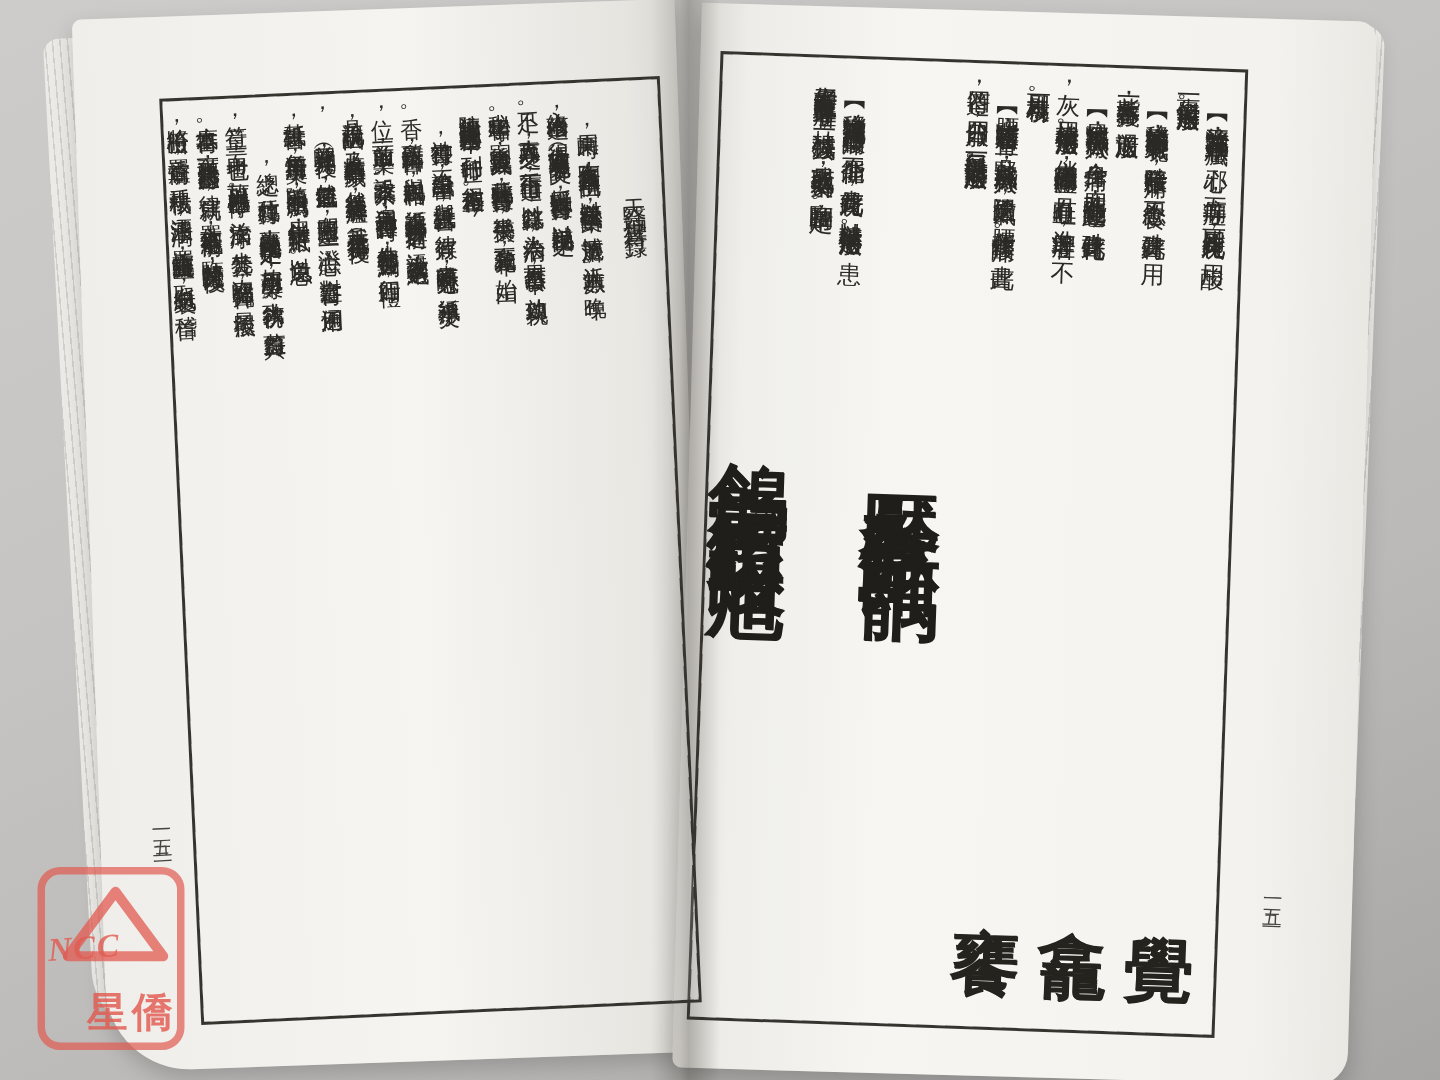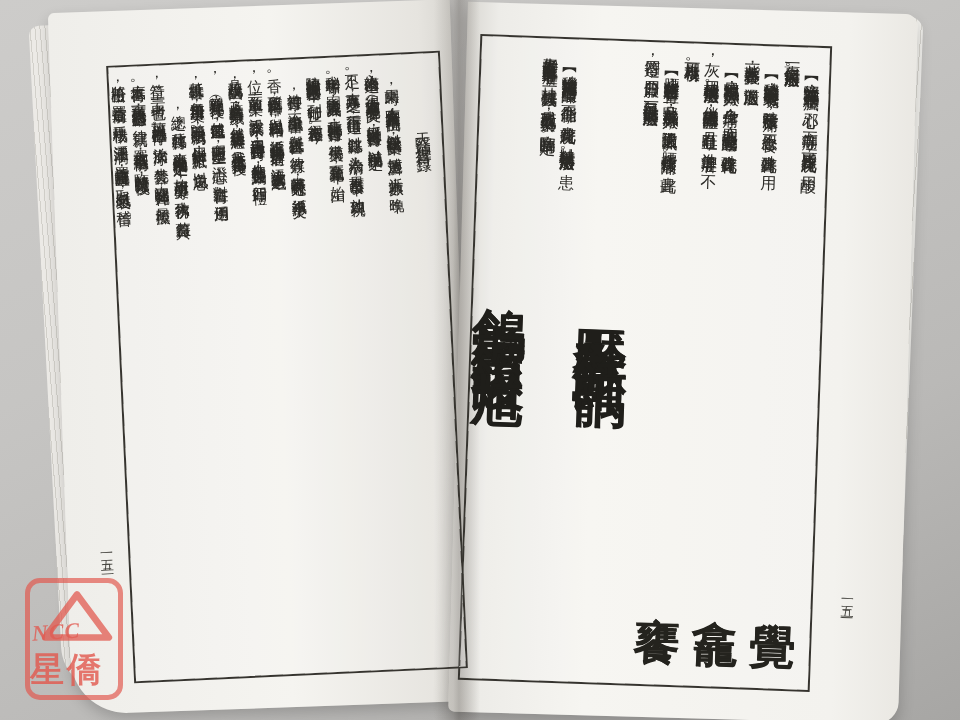--- a/index.html
+++ b/index.html
@@ -86,22 +86,22 @@
   }
   .stamp .tri{position:absolute;left:10px;top:4px;width:74px;height:58px;}
   .stamp .tri path{stroke:rgba(226,88,78,.78);}
   .ncc{
     position:absolute;left:2px;top:36px;
     font-style:italic;font-size:22px;font-weight:bold;letter-spacing:1px;
     color:rgba(226,88,78,.82);transform:rotate(-4deg);
     font-family:"Liberation Serif",serif;
   }
   .cjk{
-    position:absolute;left:0;right:0;bottom:2px;text-align:left;
-    font-size:34px;font-weight:bold;letter-spacing:3px;
+    position:absolute;left:0;right:0;bottom:2px;text-align:right;
+    font-size:27px;font-weight:bold;letter-spacing:3px;
     color:rgba(226,88,78,.85);
   }
 </style>
 </head>
 <body>
 
 <div class="scene">
 
   <div class="fore-edge-left"></div>
   <div class="fore-edge-right"></div>

